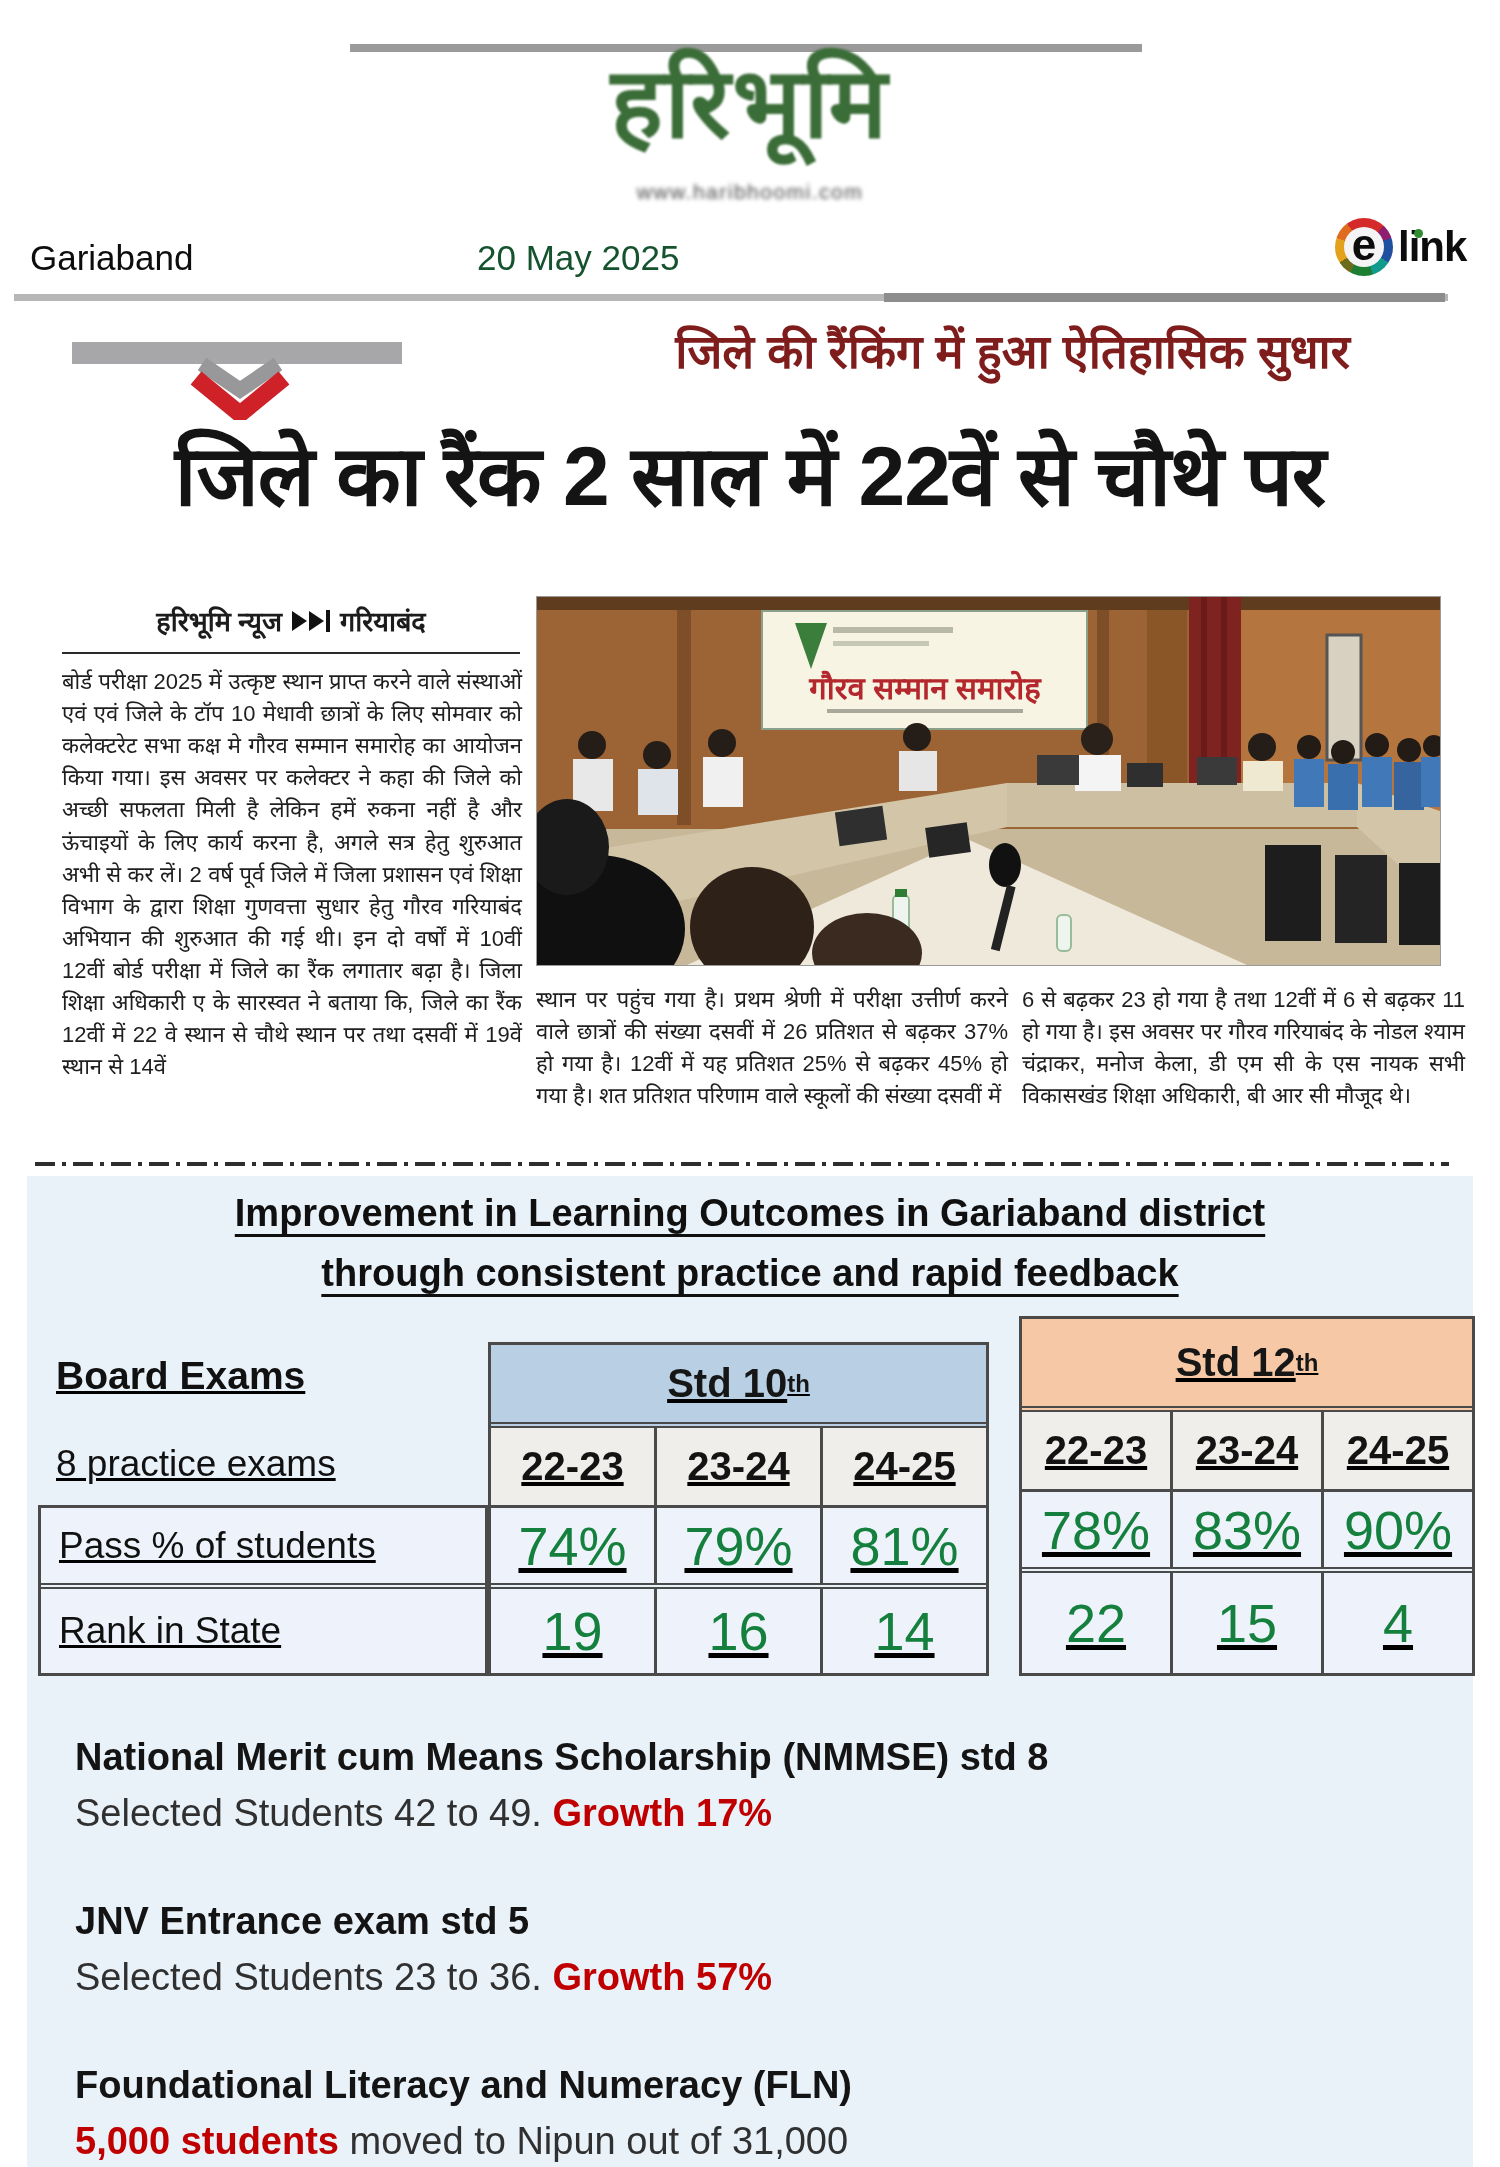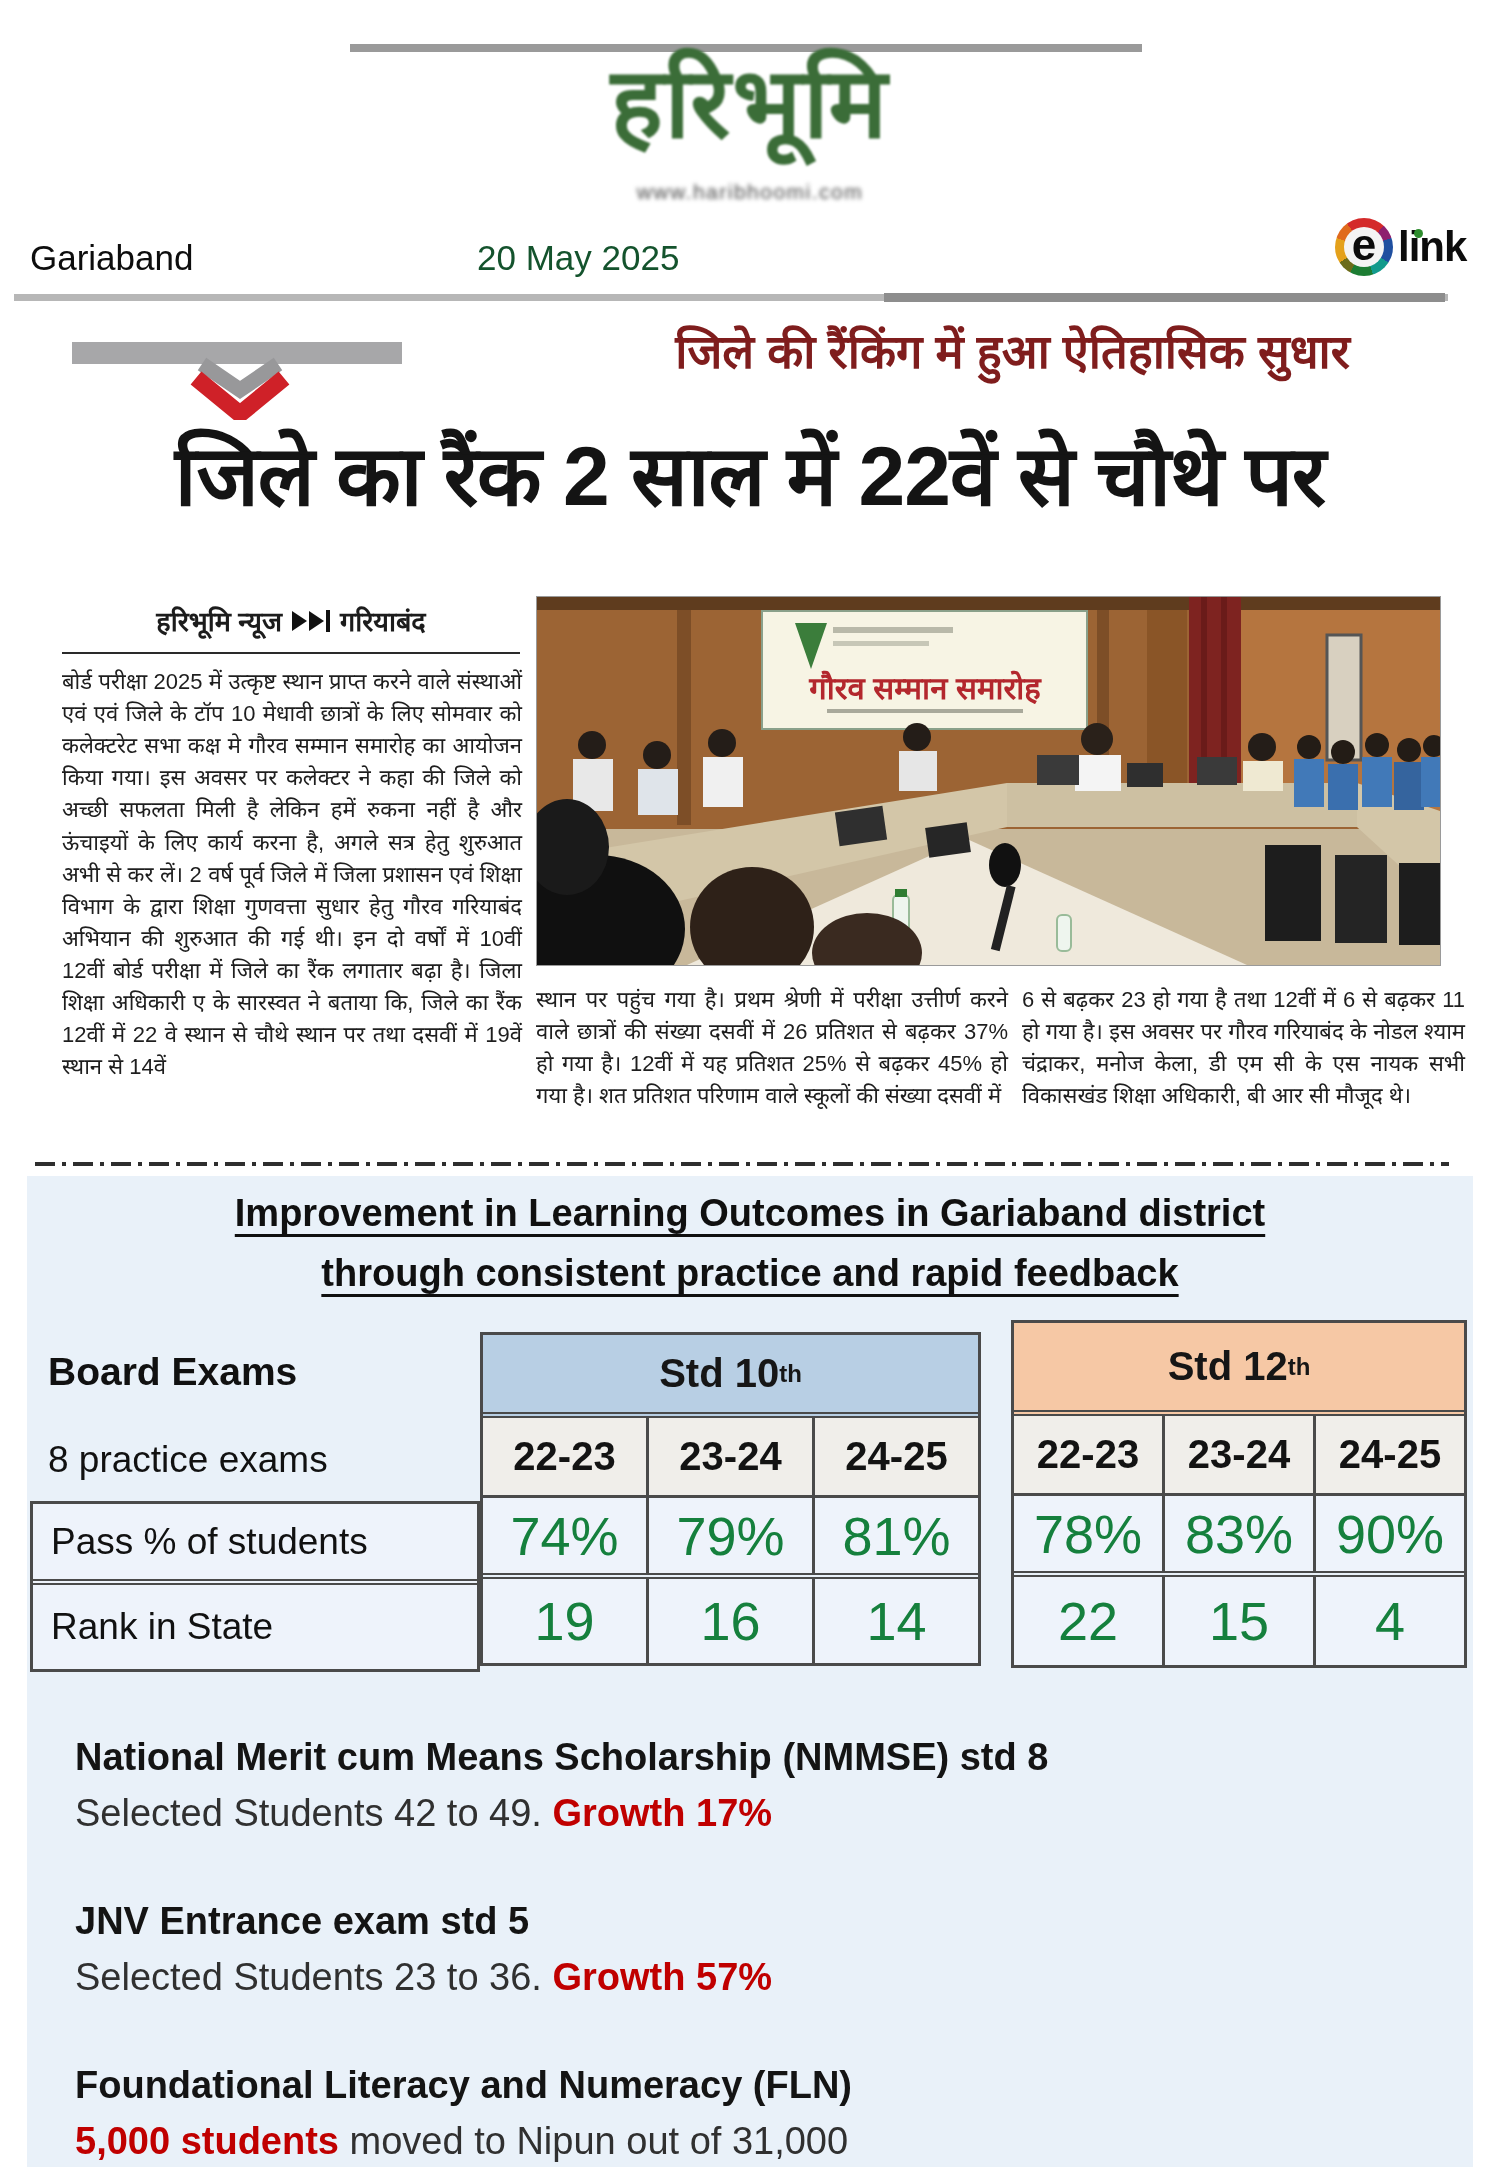--- a/index.html
+++ b/index.html
@@ -50,21 +50,21 @@
   .divider { left:35px; top:1162px; width:1414px; height:4px;
      background:repeating-linear-gradient(90deg,#2e2e2e 0 20px, transparent 20px 27px, #2e2e2e 27px 31px, transparent 31px 38px); }
 
   
   .panel { left:27px; top:1176px; width:1446px; height:991px; background:#e9f1f9; }
   .panel .abs { position:absolute; }
   .title { width:100%; text-align:center; font-size:38px; font-weight:bold; color:#101010; }
   .title span { text-decoration:underline; text-decoration-thickness:3px; text-underline-offset:8px; }
   .title1 { top:16px; } .title2 { top:76px; }
 
-  .btable { left:3px; top:150px; width:1437px; display:flex; align-items:center; }
+  .btable { left:11px; top:150px; width:1437px; display:flex; align-items:flex-end;text-decoration:underline; }
   .labels { width:450px; flex:none; }
   .lbl-top { height:92px; display:flex; align-items:center; padding-left:18px; font-size:39px; font-weight:bold; color:#111; }
   .lbl-sub { height:83px; display:flex; align-items:center; padding-left:18px; font-size:37px; color:#111; }
   .lbl-box { border:3px solid #4a4a4a; background:#eef3fb; }
   .lbl-row { display:flex; align-items:center; padding-left:18px; font-size:37px; color:#111; }
   .lbl-row.r1 { height:81px; border-bottom:6px double #4a4a4a; }
   .lbl-row.r2 { height:84px; }
 
   .grp { border:3px solid #4a4a4a; flex:none; }
   .grp10 { width:501px; }
@@ -74,21 +74,21 @@
                 font-size:40px; font-weight:bold; color:#161616; }
   .grp12 .grp-header { height:93px; }
   .grp-header sup { font-size:24px; vertical-align:super; }
   .grp-row { display:flex; }
   .grp-row > div { flex:1; display:flex; align-items:center; justify-content:center; border-right:3px solid #4a4a4a; }
   .grp-row > div:last-child { border-right:none; }
   .subhead { height:80px; border-bottom:3px solid #4a4a4a; }
   .subhead > div { background:#f0eeea; font-size:40px; font-weight:bold; color:#131313; }
   .datarow { height:81px; border-bottom:6px double #4a4a4a; }
   .datarow2 { height:84px; border-bottom:none; }
-  .grp12 .datarow2 { height:88px; }
+  .grp12 .datarow2 { height:100px; }
   .datarow > div, .datarow2 > div { background:#eef3fb; font-size:54px; color:#15803d; }
 
   .stat-h { left:48px; font-size:38px; font-weight:bold; color:#141414; }
   .stat-line { left:48px; font-size:38px; color:#303030; }
   .red { color:#c00000; font-weight:bold; }
   .s1h { top:560px; } .s1l { top:616px; }
   .s2h { top:724px; } .s2l { top:780px; }
   .s3h { top:888px; } .s3l { top:944px; }
 </style>
 </head>

